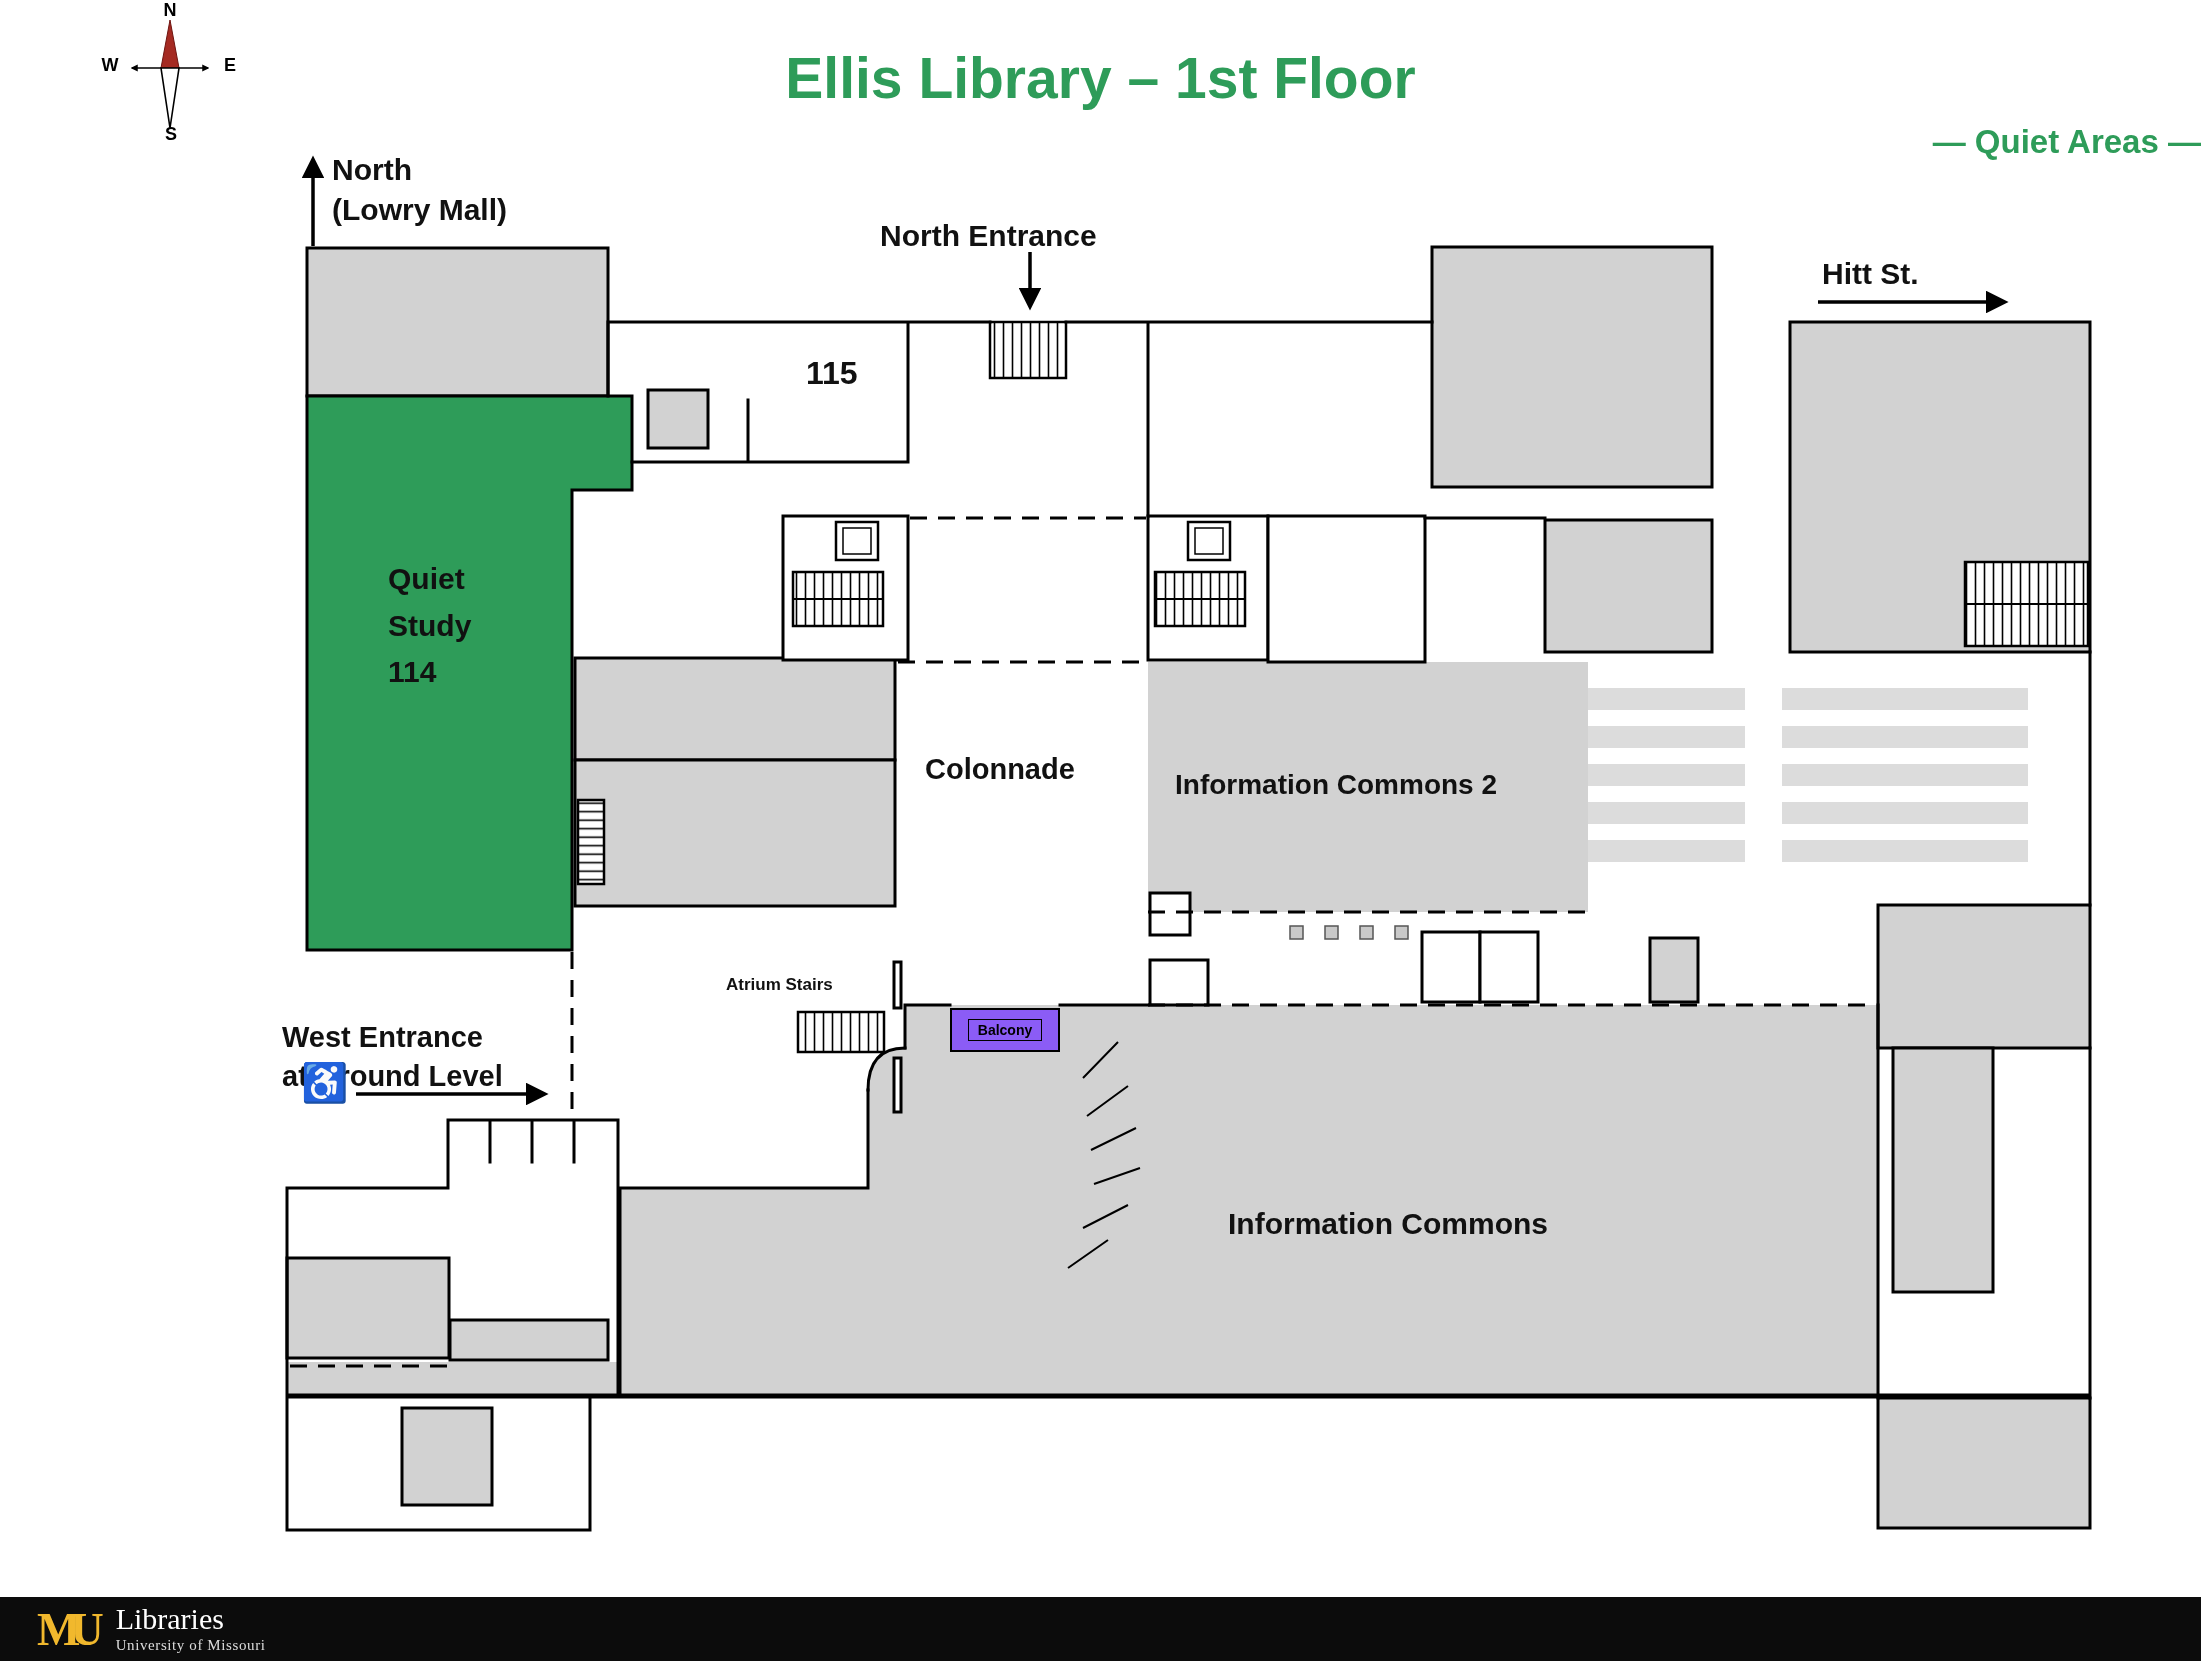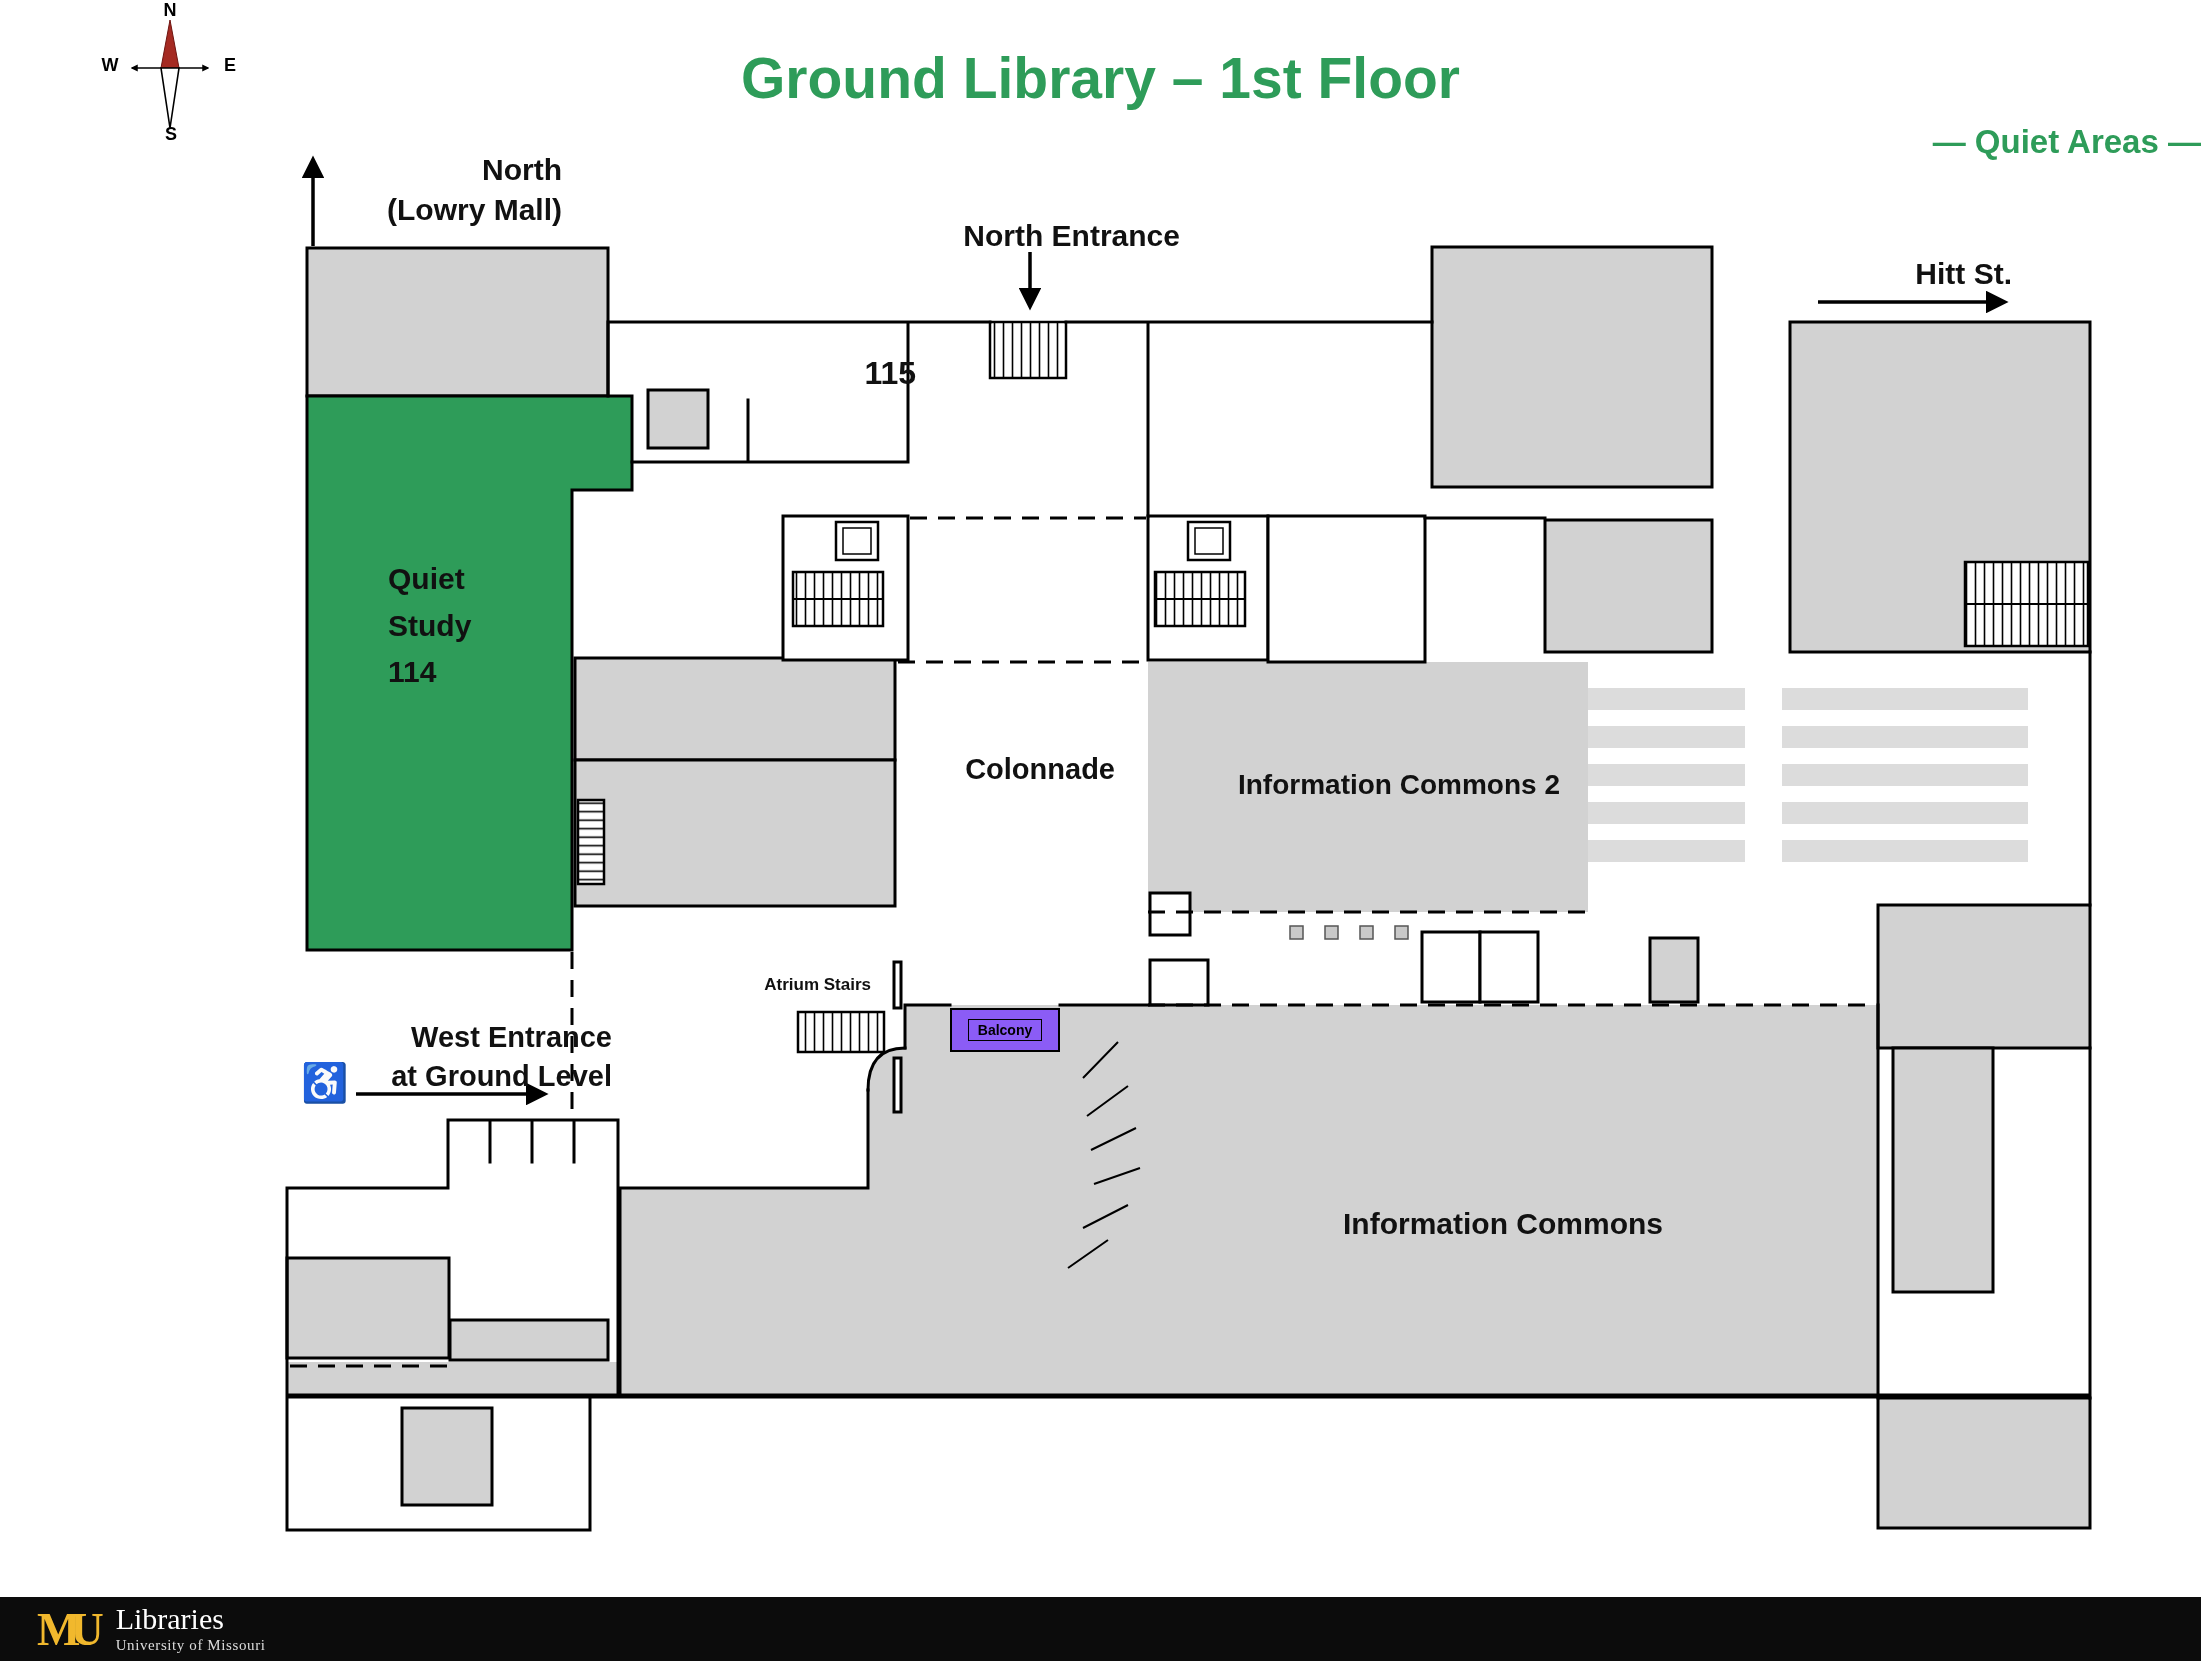--- a/index.html
+++ b/index.html
@@ -1,21 +1,21 @@
 <!DOCTYPE html>
 <html style="--quiet-green: #2E9C59; --room-gray: #D2D2D2; --wall-black: #000000; --mu-gold: #F1B82D;"><head>
 <meta charset="utf-8">
 <style>
   *{margin:0;padding:0;box-sizing:border-box}
   html,body{width:2201px;height:1661px;background:#fff;overflow:hidden;
     font-family:"Liberation Sans",sans-serif;position:relative}
   svg{position:absolute;left:0;top:0}
   .lbl{position:absolute;color:#111;font-weight:600;line-height:1.34}
   .pre{white-space:pre-line}
-  .center{text-align:right}
+  .center{text-align:left}
 
   #page-title{left:0;right:0;top:40px;text-align:center;font-size:57px;font-weight:700;color:var(--quiet-green)}
   #page-subtitle{left:16px;right:0;top:120px;text-align:right;font-size:33px;font-weight:600;color:var(--quiet-green)}
 
   #north-lowry{left:332px;top:150px;width:230px;font-size:30px}
   #north-entrance{left:880px;top:216px;width:300px;font-size:30px}
   #hitt-st{left:1822px;top:254px;width:190px;font-size:30px}
   #room-115{left:806px;top:352px;width:110px;font-size:32px}
   #quiet-study{left:388px;top:556px;font-size:30px;line-height:1.55}
   #colonnade{left:925px;top:750px;width:190px;font-size:29px}
@@ -182,21 +182,21 @@
   </g>
 
   <g>
     <line x1="170" y1="68" x2="132" y2="68" stroke="#000" stroke-width="1.6" marker-end="url(#ahs)"></line>
     <line x1="170" y1="68" x2="208" y2="68" stroke="#000" stroke-width="1.6" marker-end="url(#ahs)"></line>
     <polygon points="170,20 179,68 161,68" fill="#a52a22" stroke="#6e1410" stroke-width="1"></polygon>
     <polygon points="161,68 179,68 170,128" fill="#fff" stroke="#000" stroke-width="1.6"></polygon>
   </g>
 </svg>
 
-<div class="lbl" id="page-title">Ground Library – 1st Floor</div>
+<div class="lbl" id="page-title">Ellis Library – 1st Floor</div>
 <div class="lbl" id="page-subtitle">— Quiet Areas —</div>
 
 <div class="cmp" id="cmp-n">N</div>
 <div class="cmp" id="cmp-e">E</div>
 <div class="cmp" id="cmp-s">S</div>
 <div class="cmp" id="cmp-w">W</div>
 
 <div class="lbl pre center" id="north-lowry">North
 (Lowry Mall)</div>
 <div class="lbl center" id="north-entrance">North Entrance</div>

